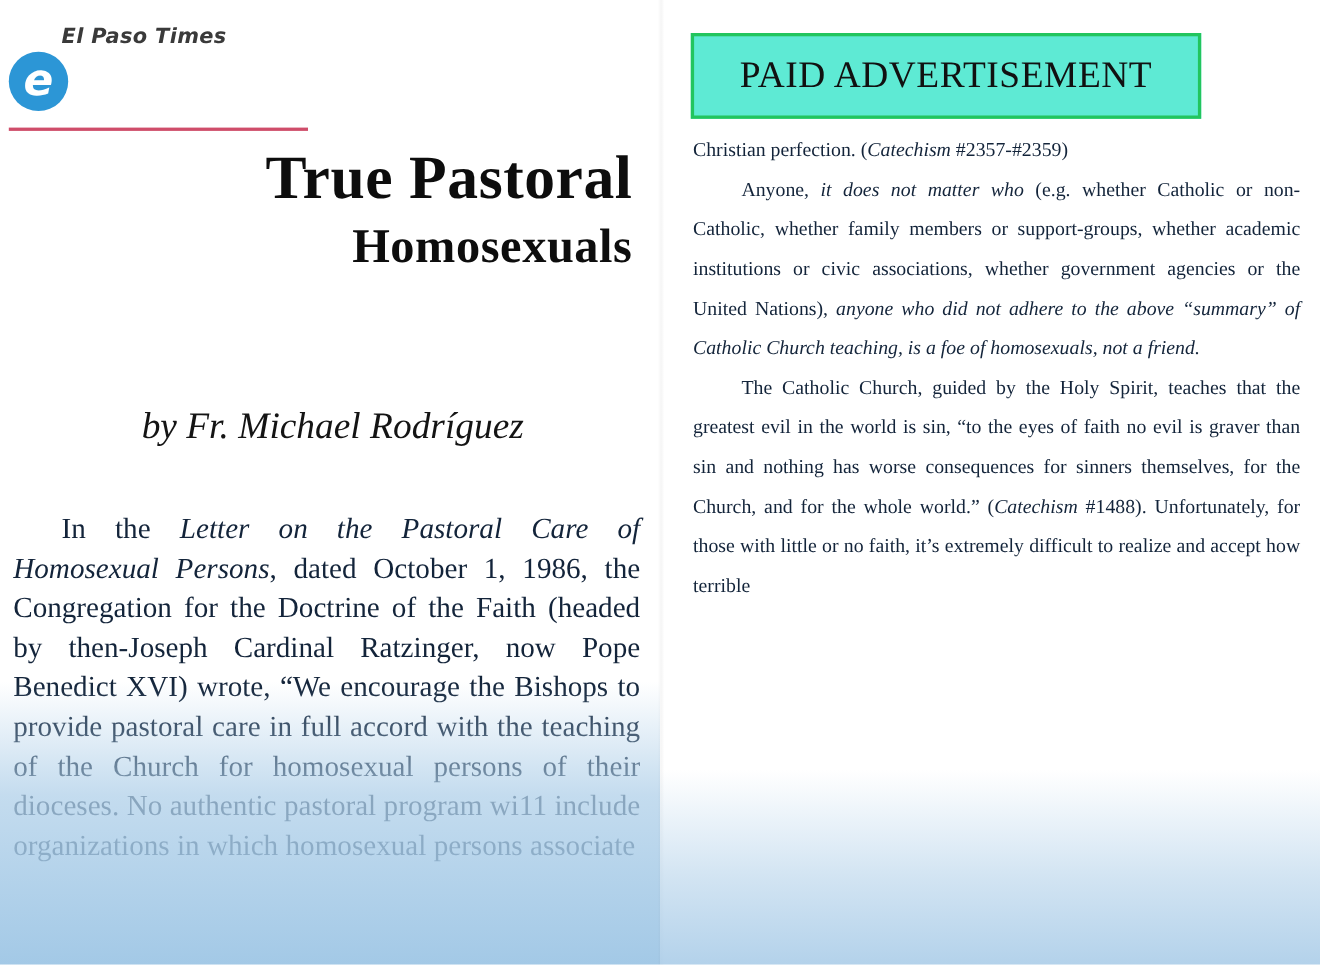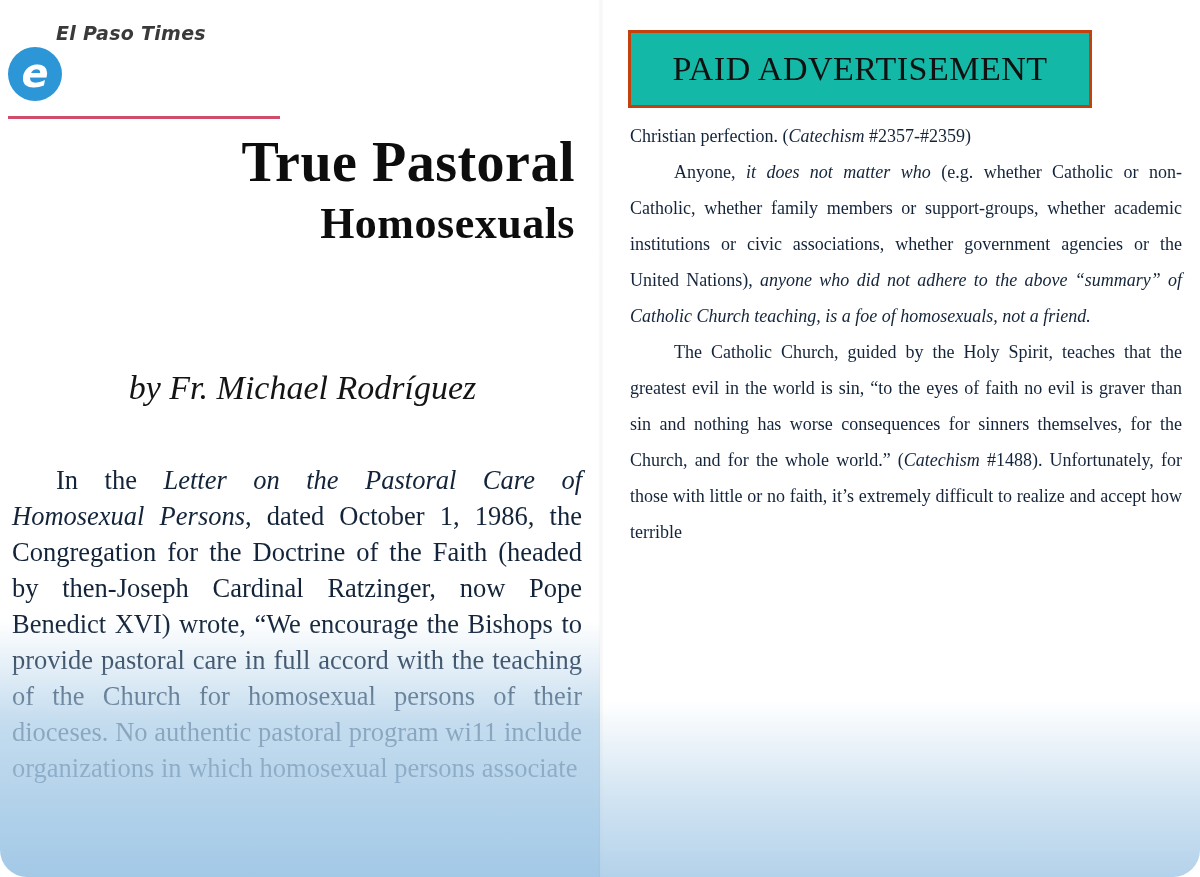--- a/index.html
+++ b/index.html
@@ -13,21 +13,20 @@
     overflow: hidden;
     font-family: "Liberation Serif", serif;
     color: #1a1a1a;
   }
   .page {
     position: relative;
     width: 1200px;
     height: 877px;
     background: #ffffff;
     overflow: hidden;
-    border-radius: 27px;
   }
 
   
   .col-left {
     position: absolute;
     left: 0;
     top: 0;
     width: 600px;
     height: 877px;
     overflow: hidden;
@@ -173,22 +172,22 @@
   .indent { text-indent: 44px; }
   .ital { font-style: italic; }
 
   
   .ad-box {
     position: absolute;
     left: 628px;
     top: 30px;
     width: 458px;
     height: 72px;
-    border: 3px solid #c2410c;
-    background: #14b8a6;
+    border: 3px solid #22c55e;
+    background: #5eead4;
     display: flex;
     align-items: center;
     justify-content: center;
   }
   .ad-box-label {
     font-family: "Liberation Serif", serif;
     font-size: 34px;
     letter-spacing: 0.5px;
     color: #111111;
   }

